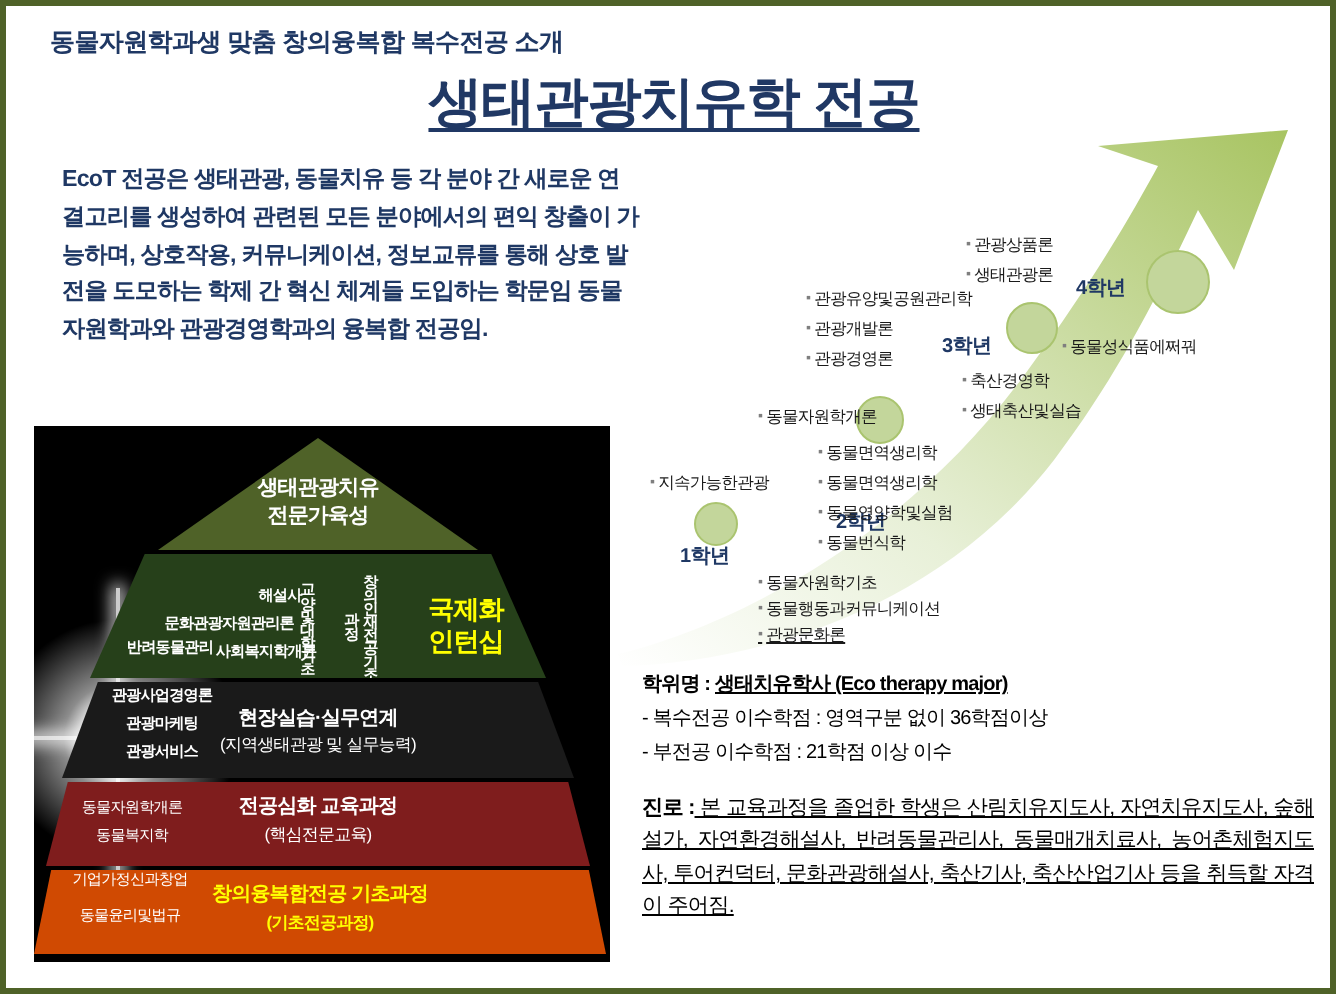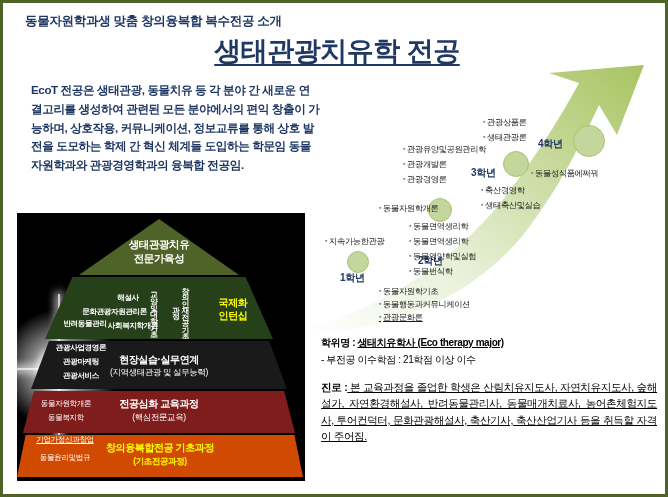--- a/index.html
+++ b/index.html
@@ -294,26 +294,26 @@
   <div class="pyramid-panel">
     <div class="starburst"></div>
 
     <div class="pyr-layer pyr-top">
       <span>생태관광치유</span><br>
       <span>전문가육성</span>
     </div>
 
     <div class="pyr-layer pyr-row2">
       <div class="pyr-cell" style="left:28px; top:30px; width:74px;text-align:right;">문화관광자원관리론</div>
-      <div class="pyr-cell" style="left:18px; top:16px; width:50px;padding-left:40px;">해설사</div>
+      <div class="pyr-cell" style="left:30px; top:16px; width:50px;padding-left:40px;">해설사</div>
       <div class="pyr-cell" style="left:10px; top:42px; width:60px;">반려동물관리</div>
       <div class="pyr-cell" style="left:60px; top:44px; width:56px;">사회복지학개론</div>
       <div class="pyr-cell vertical" style="left:104px; top:4px; height:56px;">교양및대학기초</div>
       <div class="pyr-cell vertical" style="left:126px; top:2px; height:58px;">창의인재전공기초과정</div>
-      <div class="pyr-cell pyr-yellow" style="left:160px; top:20px; width:56px; font-size:10px;">국제화<br>인턴십</div>
+      <div class="pyr-cell pyr-yellow" style="left:160px; top:20px; width:56px; font-size:13px;">국제화<br>인턴십</div>
     </div>
 
     <div class="pyr-layer pyr-row3">
       <span>현장실습·실무연계</span>
       <span class="pyr-sub">(지역생태관광 및 실무능력)</span>
       <div class="pyr-cell" style="left:16px; top:2px; width:68px;">관광사업경영론</div>
       <div class="pyr-cell" style="left:16px; top:16px; width:68px;">관광마케팅</div>
       <div class="pyr-cell" style="left:16px; top:30px; width:68px;">관광서비스</div>
     </div>
 
@@ -322,28 +322,29 @@
       <span class="pyr-sub">(핵심전문교육)</span>
     </div>
 
     <div class="pyr-layer pyr-row5">
       <span class="pyr-yellow">창의융복합전공 기초과정</span>
       <span class="pyr-sub pyr-yellow">(기초전공과정)</span>
     </div>
 
     <div class="pyr-cell" style="left:14px; top:186px; width:70px;">동물자원학개론</div>
     <div class="pyr-cell" style="left:14px; top:200px; width:70px;">동물복지학</div>
-    <div class="pyr-cell" style="left:10px; top:222px; width:76px;text-decoration:underline;">기업가정신과창업</div>
+    <div class="pyr-cell" style="left:10px; top:222px; width:76px;">기업가정신과창업</div>
     <div class="pyr-cell" style="left:10px; top:240px; width:76px;">동물윤리및법규</div>
   </div>
 
   <div class="info">
     <div class="info-line">
       <b>학위명 :</b>
       <b class="u">생태치유학사 (Eco therapy major)</b>
     </div>
+    <div class="info-line">- 복수전공 이수학점 :  영역구분 없이 36학점이상</div>
     <div class="info-line">- 부전공 이수학점 :       21학점 이상 이수</div>
     <div class="career">
       <span class="lead">진로 :</span><span class="u"> 본 교육과정을 졸업한 학생은 산림치유지도사, 자연치유지도사, 숲해설가, 자연환경해설사, 반려동물관리사, 동물매개치료사, 농어촌체험지도사, 투어컨덕터, 문화관광해설사, 축산기사, 축산산업기사 등을 취득할 자격이 주어짐.</span>
     </div>
   </div>
 
 </div>
 
 </body></html>

